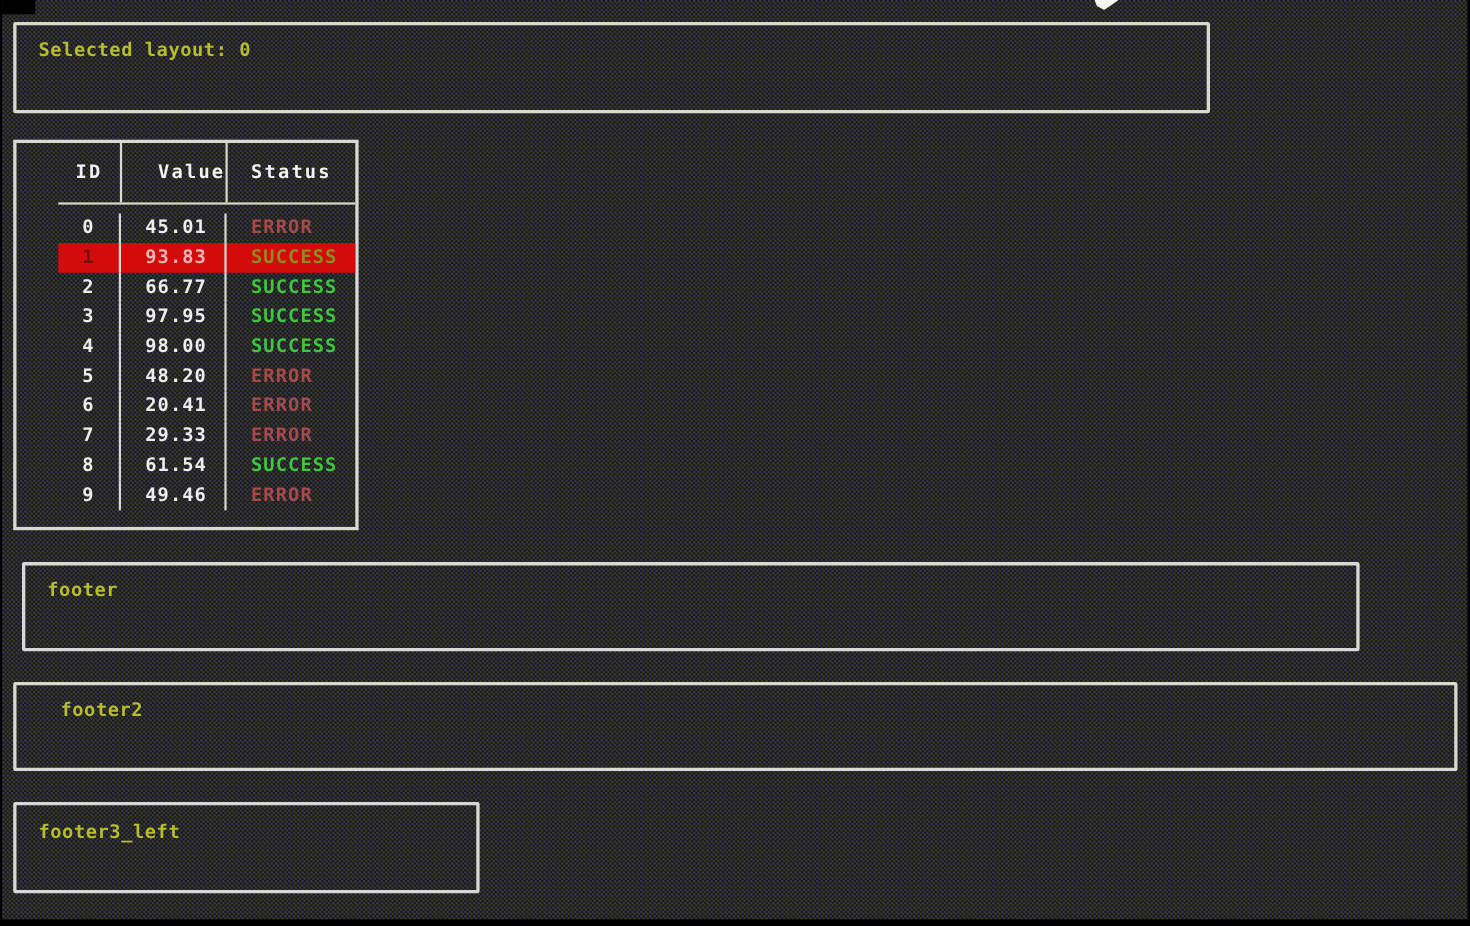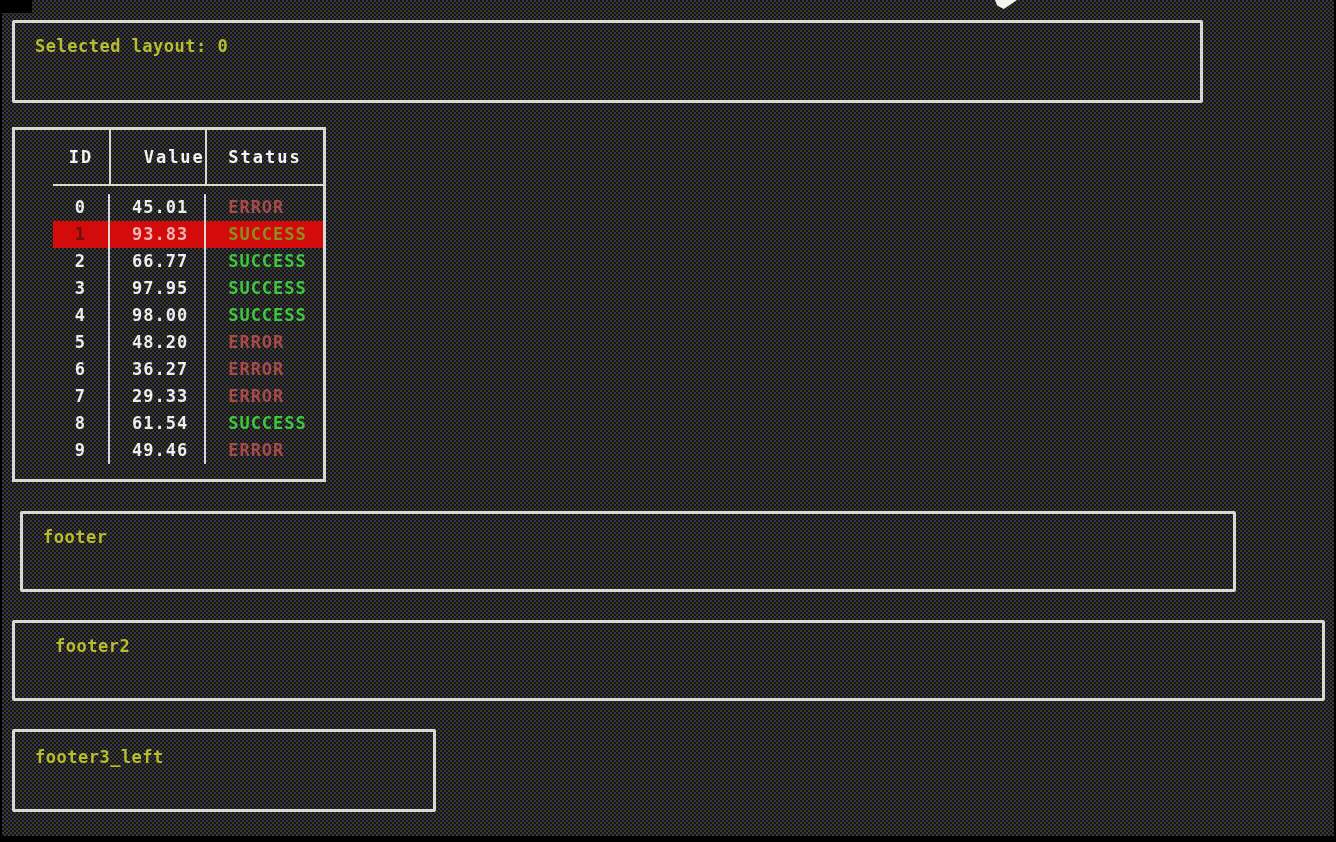--- a/index.html
+++ b/index.html
@@ -29,21 +29,21 @@
     background-size:4px 4px;
   }
   .panel{
     position:absolute;border:3px solid var(--panel-border);border-radius:2px;
     padding:13px 20px;
   }
   .label{
     color:var(--accent-text);font-weight:bold;font-size:17px;line-height:20px;
     letter-spacing:.5px;white-space:pre;
   }
-  .top-panel{left:10px;top:20px;width:1191px;height:83px;}
+  .top-panel{left:10px;top:20px;width:1088px;height:83px;}
   .footer-panel{left:18px;top:511px;width:1216px;height:81px;}
   .footer2-panel{left:10px;top:620px;width:1313px;height:81px;padding-left:40px;}
   .f3{top:729px;height:83px;padding-top:15px;}
   .f3-left{left:10px;width:424px;}
   .f3-center{left:450px;width:419px;}
   .f3-right{left:884px;width:439px;}
 
   
   .datatable{
     position:absolute;left:10px;top:127px;width:314px;
@@ -119,21 +119,21 @@
             <div class="dt-cell col-value">98.00</div>
             <div class="dt-cell col-status status-success">SUCCESS</div>
           </div>
           <div class="dt-row">
             <div class="dt-cell col-id">5</div>
             <div class="dt-cell col-value">48.20</div>
             <div class="dt-cell col-status status-error">ERROR</div>
           </div>
           <div class="dt-row">
             <div class="dt-cell col-id">6</div>
-            <div class="dt-cell col-value">36.27</div>
+            <div class="dt-cell col-value">20.41</div>
             <div class="dt-cell col-status status-error">ERROR</div>
           </div>
           <div class="dt-row">
             <div class="dt-cell col-id">7</div>
             <div class="dt-cell col-value">29.33</div>
             <div class="dt-cell col-status status-error">ERROR</div>
           </div>
           <div class="dt-row">
             <div class="dt-cell col-id">8</div>
             <div class="dt-cell col-value">61.54</div>

